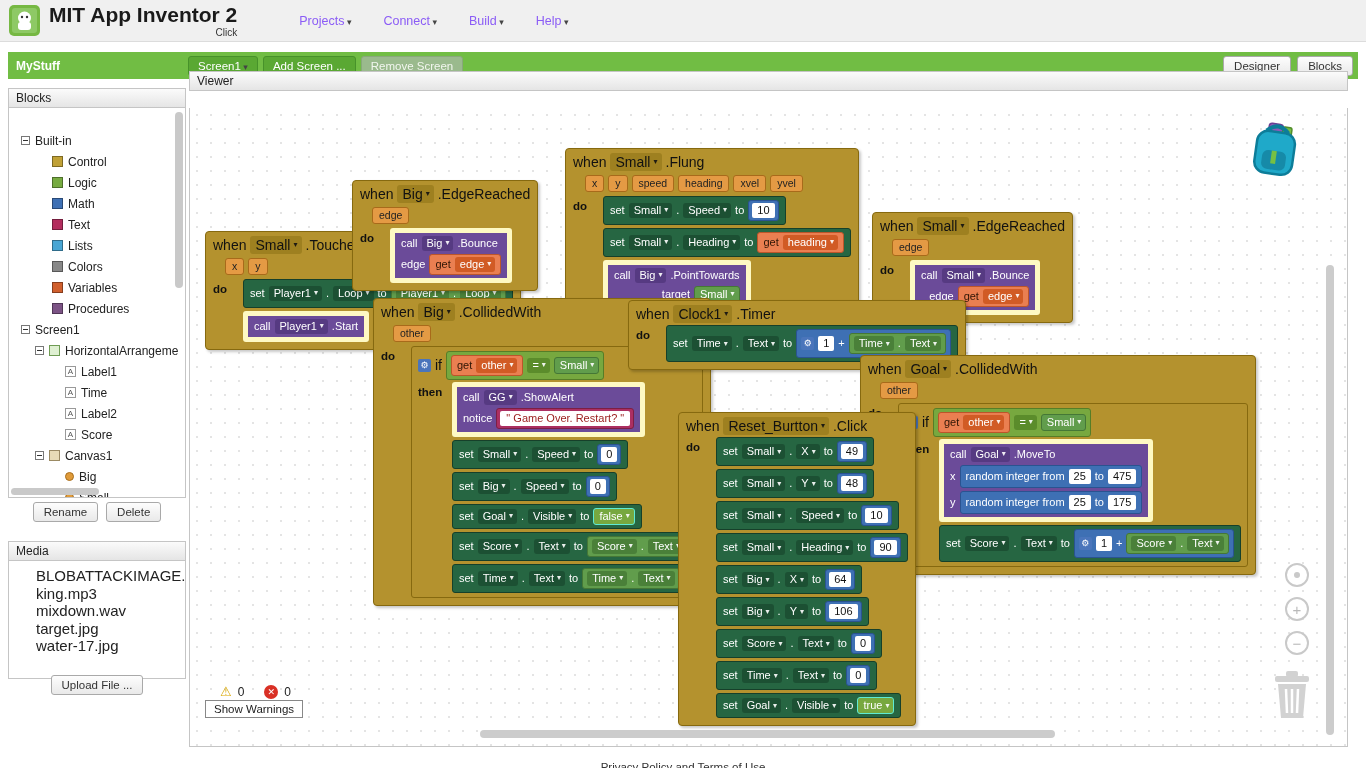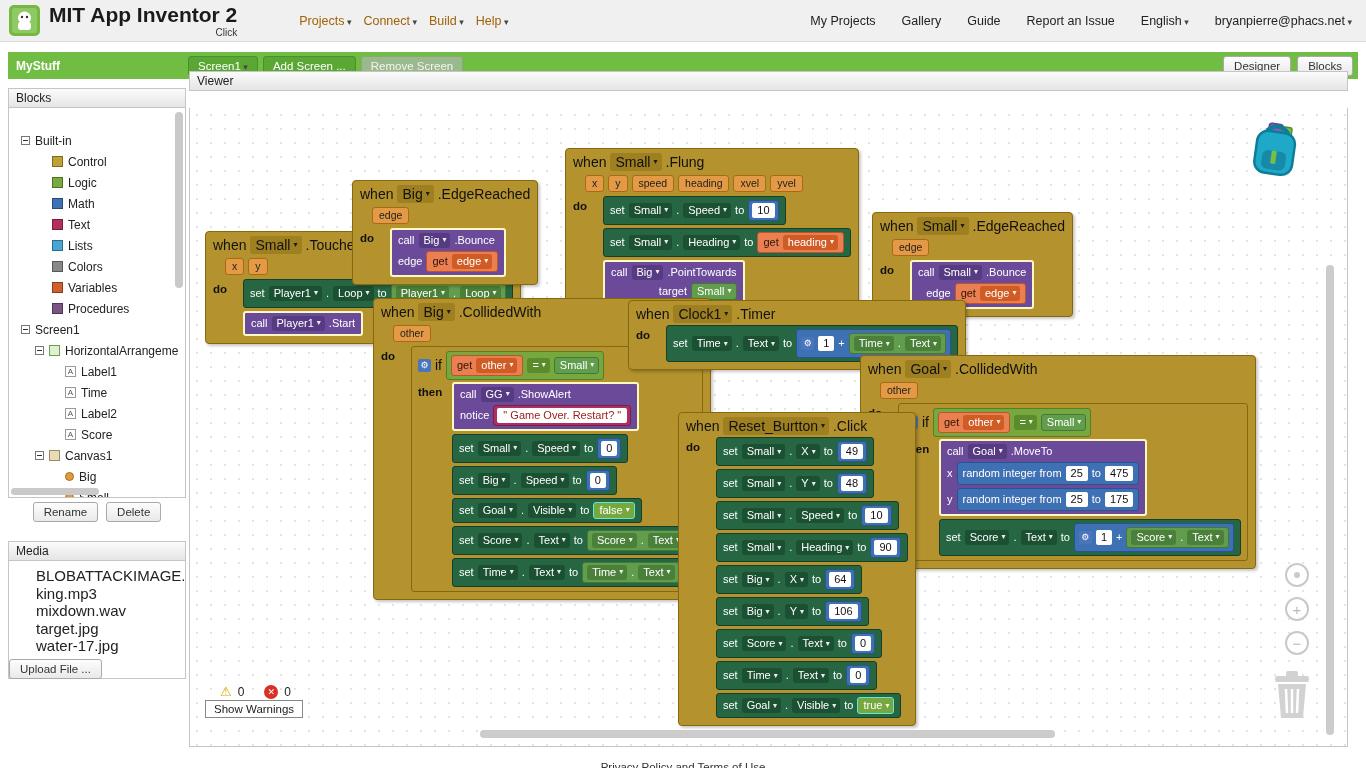--- a/index.html
+++ b/index.html
@@ -8,21 +8,21 @@
 .ab{position:absolute}
 .r{display:flex;align-items:center;gap:4px}
 .st{display:flex;flex-direction:column;align-items:flex-start;gap:3px}
 
 
 #hdr{left:0;top:0;width:1366px;height:42px;background:#f0f0f0;border-bottom:1px solid #dcdcdc;display:flex;align-items:center}
 .logo{width:31px;height:31px;margin-left:9px;flex:none}
 .twrap{margin-left:9px;line-height:1.15}
 .atitle{font-size:21px;font-weight:bold;color:#1a1a1a}
 .beta{font-size:10px;color:#333;text-align:right}
-.menus{display:flex;gap:12px;margin-left:62px;font-size:12.5px;color:#a16207}
+.menus{display:flex;gap:32px;margin-left:62px;font-size:12.5px;color:#8b5cf6}
 .hright{margin-left:auto;display:flex;gap:26px;align-items:center;margin-right:14px;font-size:12.5px;color:#222}
 .dar::after{content:" ▾";font-size:9px;color:#444}
 .mitem,.hlink{cursor:pointer;white-space:nowrap}
 
 
 #gbar{left:8px;top:52px;width:1350px;height:27px;background:#71bd44;display:flex;align-items:center}
 .proj{color:#fff;font-weight:bold;font-size:12px;margin-left:8px;width:172px;flex:none}
 .gbtn{font-size:11.5px;color:#fff;background:#5aa833;border:1px solid #47922a;border-radius:3px;padding:3px 9px;margin-right:5px;cursor:pointer;white-space:nowrap}
 .gbtn.dis{background:#9aba8d;border-color:#88a87b;color:#f2f6ef}
 .rbtns{margin-left:auto;display:flex;gap:6px;margin-right:5px}
@@ -40,21 +40,21 @@
 .a-ico{width:11px;height:11px;border:1px solid #999;background:#fff;color:#555;font-size:8px;display:flex;align-items:center;justify-content:center;flex:none}
 .h-ico{width:11px;height:11px;border:1px solid #6f9c54;background:#dff0d2;flex:none}
 .c-ico{width:11px;height:11px;border:1px solid #9b8a63;background:#e8dbb6;flex:none}
 .ball-ico{width:9px;height:9px;border-radius:50%;background:#e09b3a;border:1px solid #a86e1d;flex:none}
 .tree-vscroll{position:absolute;right:2px;top:4px;width:8px;height:176px;background:#c9c9c9;border-radius:4px}
 .tree-hscroll{position:absolute;left:2px;bottom:2px;width:88px;height:7px;background:#c9c9c9;border-radius:4px}
 #btnrow{left:8px;top:502px;width:178px;display:flex;justify-content:center;gap:8px}
 #media-head{left:8px;top:541px;width:178px}
 #media-box{left:8px;top:561px;width:178px;height:118px;background:#fff;border:1px solid #c5c5c5;border-top:none;padding-top:6px}
 .mrow{padding-left:27px;height:17.5px;font-size:15px;color:#222;white-space:nowrap;overflow:hidden}
-.upl{display:flex;justify-content:flex-start;margin-top:4px}
+.upl{display:flex;justify-content:center;margin-top:20px}
 
 
 #viewer-head{left:189px;top:71px;width:1159px}
 #canvas{left:189px;top:108px;width:1159px;height:639px;background:#fff;border:1px solid #c5c5c5;border-top:none;overflow:hidden;background-image:radial-gradient(#e4e4e4 1px,transparent 1.2px);background-size:14px 14px}
 .vscroll{left:1136px;top:157px;width:8px;height:470px;background:#cccccc;border-radius:4px}
 .hscroll{left:290px;top:622px;width:575px;height:8px;background:#cccccc;border-radius:4px}
 #footer{left:0;top:761px;width:1366px;text-align:center;font-size:11.5px;color:#333}
 
 
 .blk{font-size:11px;line-height:1}
@@ -62,21 +62,21 @@
 .evh{font-size:14px;color:#111;font-weight:normal}
 .prow{margin:4px 0 4px 12px}
 .pch{background:#e49a44;border:1px solid #a86a1a;color:#222;padding:2px 6px;border-radius:3px;font-weight:normal;font-size:10.5px}
 .body{align-items:flex-start;margin-top:2px}
 .dol{width:26px;flex:none;color:#111;font-size:11.5px;padding-top:5px;font-weight:bold}
 .dd{padding:2px 4px 2px 5px;border-radius:3px;display:inline-flex;align-items:center;white-space:nowrap;cursor:pointer}
 .dd::after{content:"▾";font-size:8px;margin-left:3px;opacity:.9}
 .c-gold{background:#9e8020;color:#111}
 .set{background:#266642;border:1px solid #16402a;color:#fff;padding:3px 6px;border-radius:3px}
 .c-set{background:#1c5033;color:#fff}
-.call{background:#6b4b99;border:2px solid #fef9c3;color:#fff;padding:3px 6px;border-radius:3px}
+.call{background:#6b4b99;border:5px solid #fef9c3;color:#fff;padding:3px 6px;border-radius:3px}
 .c-call{background:#563a82;color:#fff}
 .getter{background:#619d4c;border:1px solid #457736;color:#fff;padding:2px 4px;border-radius:3px}
 .c-getter{background:#4a8039;color:#fff}
 .compb{background:#619d4c;border:1px solid #457736;color:#fff}
 .getb{background:#ea7f51;border:1px solid #bc552a;color:#2e1505;padding:2px 5px;border-radius:3px}
 .c-get{background:#d15b25;color:#fff}
 .eqb{background:#77a83f;border:1px solid #567d27;padding:3px 4px;border-radius:3px;color:#fff}
 .c-eq{background:#5b8c2b;color:#fff}
 .logicdd{background:#77a83f;border:1px solid #5eead4;color:#fff}
 .num{background:#3e70b4;border:1px solid #2a5391;padding:2px 3px;border-radius:3px;display:inline-flex}
@@ -119,28 +119,20 @@
   </div>
   <div class="twrap">
     <div class="atitle">MIT App Inventor 2</div>
     <div class="beta">Click</div>
   </div>
   <div class="menus">
     <span class="mitem dar">Projects</span>
     <span class="mitem dar">Connect</span>
     <span class="mitem dar">Build</span>
     <span class="mitem dar">Help</span>
-  </div>
-  <div class="hright">
-    <span class="hlink">My Projects</span>
-    <span class="hlink">Gallery</span>
-    <span class="hlink">Guide</span>
-    <span class="hlink">Report an Issue</span>
-    <span class="hlink dar">English</span>
-    <span class="hlink dar">bryanpierre@phacs.net</span>
   </div>
 </div>
 
 <div id="gbar" class="ab">
   <div class="proj">MyStuff</div>
   <button class="gbtn dar">Screen1</button>
   <button class="gbtn">Add Screen ...</button>
   <button class="gbtn dis">Remove Screen</button>
   <div class="rbtns">
     <button class="wbtn">Designer</button>

